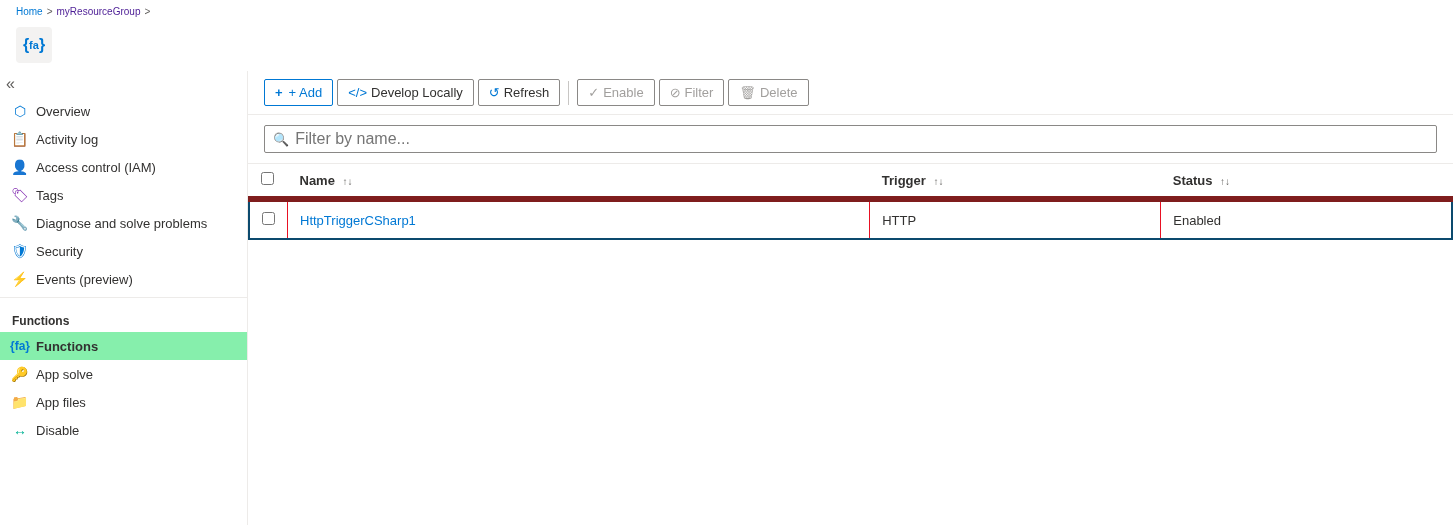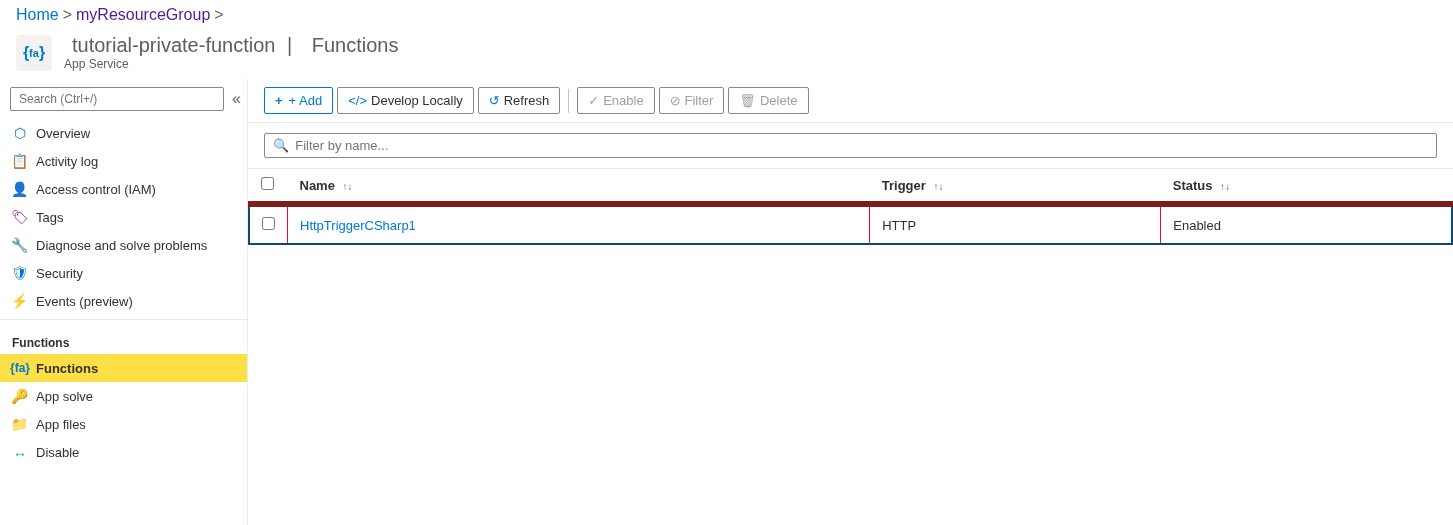--- a/index.html
+++ b/index.html
@@ -1,19 +1,19 @@
 <!DOCTYPE html>
 <html><head>
   <meta charset="utf-8">
   <style>
     * { margin: 0; padding: 0; box-sizing: border-box; }
     body { font-family: 'Segoe UI', Arial, sans-serif; font-size: 13px; color: #323130; background: #fff; display: flex; flex-direction: column; height: 525px; overflow: hidden; }
 
     
-    .breadcrumb { display: flex; align-items: flex-start; padding: 6px 16px; font-size: 16px; color: #0078d4; gap: 4px; }
+    .breadcrumb { display: flex; align-items: flex-start; padding: 6px 16px; font-size: 10px; color: #0078d4; gap: 4px; }
     .breadcrumb span { color: #605e5c; }
 
     
     .page-header { display: flex; align-items: center; padding: 4px 16px 8px 16px; gap: 12px; }
     .page-header-icon { width: 36px; height: 36px; background: #f3f2f1; border-radius: 4px; display: flex; align-items: center; justify-content: center; color: #0078d4; font-size: 18px; font-weight: bold; }
     .page-header-text h1 { font-size: 20px; font-weight: 600; color: #201f1e; }
     .page-header-text h1 span { font-weight: 300; color: #605e5c; margin-left: 8px; }
     .page-header-text .subtitle { font-size: 12px; color: #605e5c; }
 
     
@@ -71,37 +71,26 @@
 
 <div class="breadcrumb">
   <a style="color:#0078d4;text-decoration:none;">Home</a>
   <span>&gt;</span>
   <a style="color:#4c1d95;text-decoration:none;">myResourceGroup</a>
   <span>&gt;</span>
 </div>
 
 <div class="page-header">
   <div class="page-header-icon" style="color:#0078d4;font-size:16px;font-weight:bold;">{<span style="color:#0078d4;font-size:11px;">fa</span>}</div>
-  <div class="page-header-text">
-    <h1>
-      <span>tutorial-private-function</span>
-      <span style="color:#605e5c;font-weight:300;margin:0 6px;">|</span>
-      <span>Functions</span>
-    </h1>
-    <div class="subtitle">App Service</div>
-  </div>
 </div>
 
 <div class="main-layout">
 
   <div class="sidebar">
     <div style="display:flex;align-items:center;padding:4px 6px;gap:4px;">
-      <div class="sidebar-search" style="flex:1;padding:4px 4px;">
-        <input type="text" style="width: 100%; border: 1px solid rgb(138, 136, 134); border-radius: 2px; padding: 4px 8px; font-size: 12px;" placeholder="Search (Ctrl+/)">
-      </div>
       <button class="collapse-btn" style="border:none;background:none;cursor:pointer;color:#605e5c;font-size:16px;">«</button>
     </div>
 
     <div class="sidebar-item">
       <span class="icon" style="color:#0078d4;">⬡</span>
       <span>Overview</span>
     </div>
     <div class="sidebar-item">
       <span class="icon" style="color:#0078d4;">📋</span>
       <span>Activity log</span>
@@ -124,21 +113,21 @@
     </div>
     <div class="sidebar-item">
       <span class="icon" style="color:#f6af00;">⚡</span>
       <span>Events (preview)</span>
     </div>
 
     <hr class="sidebar-divider">
 
     <div class="sidebar-section-header">Functions</div>
 
-    <div class="sidebar-item active" style="background:#fde047;">
+    <div class="sidebar-item active" style="background:#86efac;">
       <span class="icon" style="color:#0078d4;font-weight:bold;font-size:12px;">{fa}</span>
       <span style="font-weight:600;">Functions</span>
     </div>
     <div class="sidebar-item">
       <span class="icon" style="color:#f6af00;">🔑</span>
       <span>App solve</span>
     </div>
     <div class="sidebar-item">
       <span class="icon" style="color:#0078d4;">📁</span>
       <span>App files</span>
@@ -175,21 +164,21 @@
       </button>
       <button class="toolbar-btn disabled">
         <span>🗑</span>
         <span>Delete</span>
       </button>
     </div>
 
     <div class="filter-bar">
       <div class="filter-input">
         <span style="color:#605e5c;">🔍</span>
-        <input type="text" style="border: none; outline: none; font-size: 13px; width: 100%; color: rgb(96, 94, 92);" placeholder="Filter by name...">
+        <input type="text" style="border: none; outline: none; font-size: 16px; width: 100%; color: rgb(96, 94, 92);" placeholder="Filter by name...">
       </div>
     </div>
 
     <div class="table-container">
       <table>
         <thead>
           <tr>
             <th class="checkbox-cell">
               <input type="checkbox" style="">
             </th>

